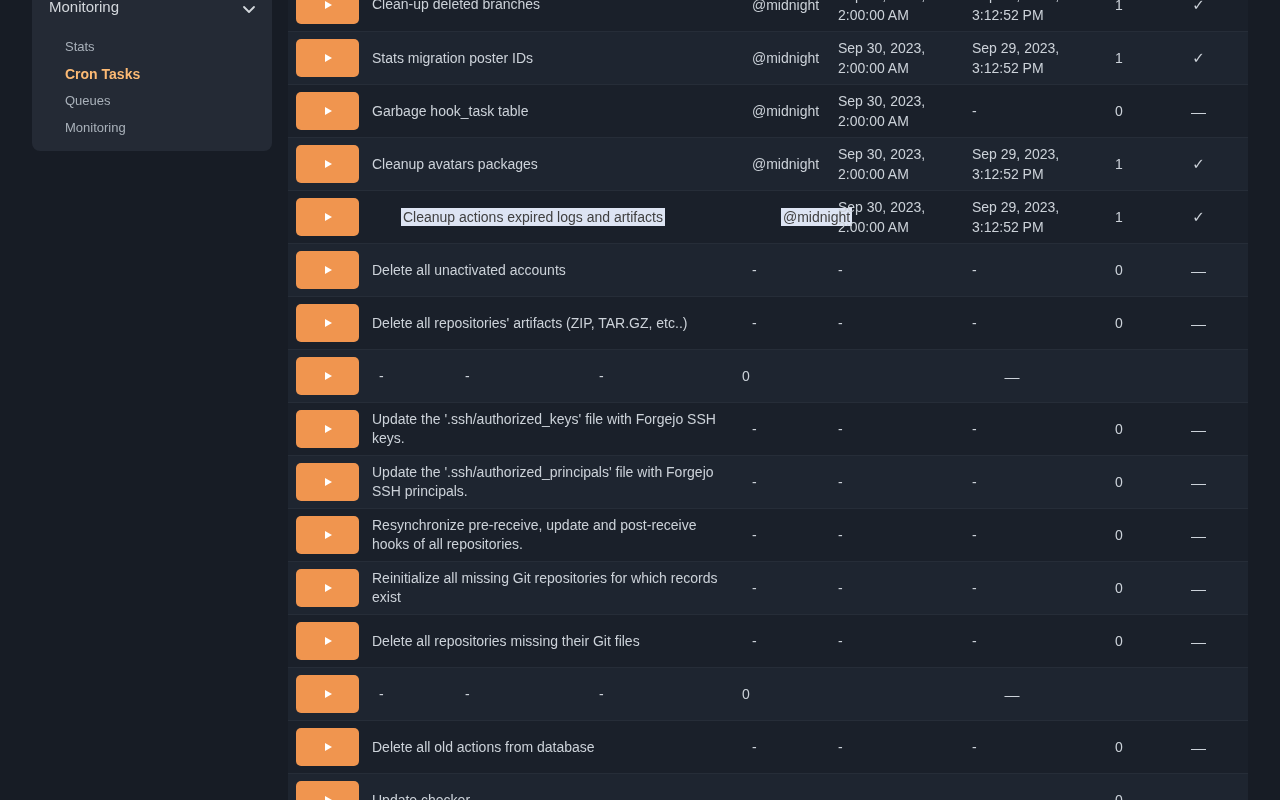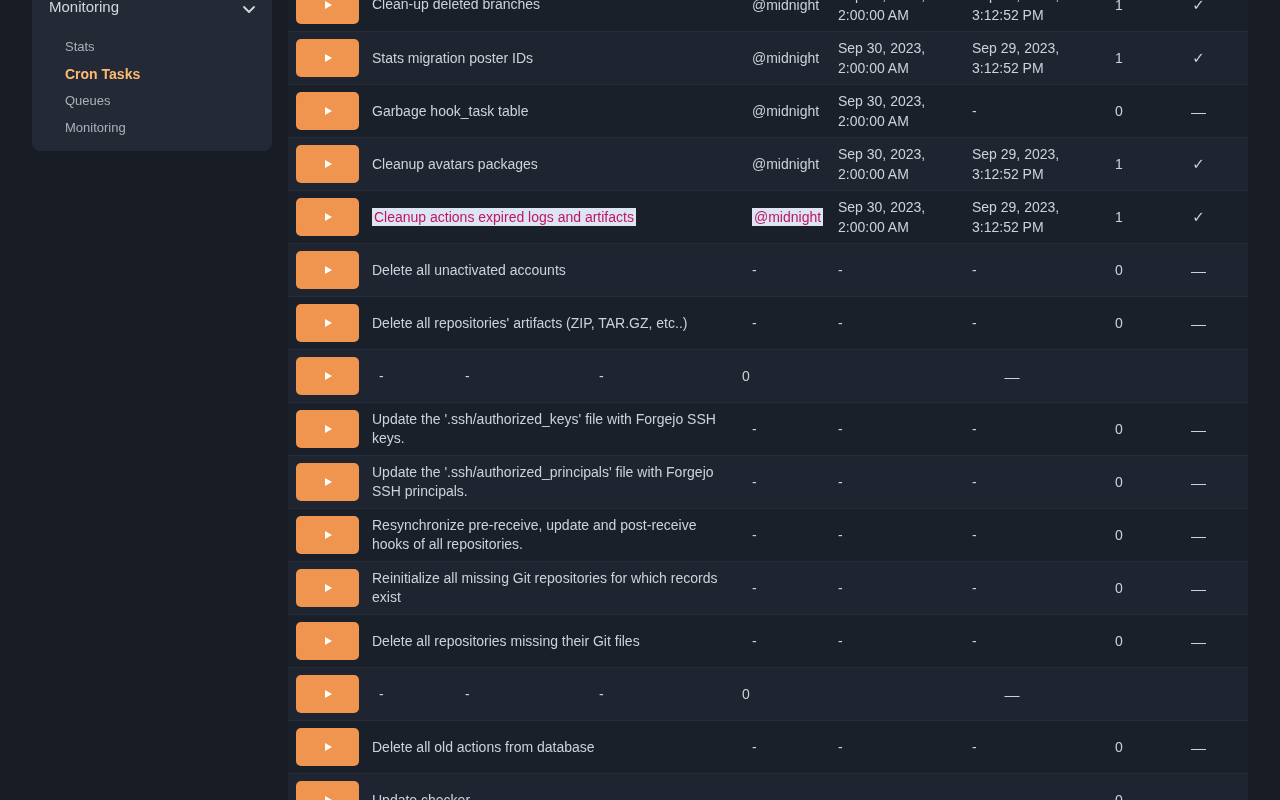--- a/index.html
+++ b/index.html
@@ -40,21 +40,21 @@
     width:0;height:0;margin-left:2px;
     border-left:7px solid #ffffff;
     border-top:4.5px solid transparent;border-bottom:4.5px solid transparent;
   }
   .c-name{width:373px;padding-right:14px;font-size:14px;line-height:19px;flex-shrink:0;}
   .c-sched{width:86px;padding-left:7px;font-size:14px;flex-shrink:0;}
   .c-next{width:134px;padding-left:7px;font-size:14px;line-height:20px;flex-shrink:0;}
   .c-last{width:124px;padding-left:7px;font-size:14px;line-height:20px;flex-shrink:0;}
   .c-count{width:60px;text-align:center;font-size:14px;flex-shrink:0;}
   .c-status{flex:1;text-align:center;font-size:15px;color:#ccd2d9;}
-  .sel{background:#dde4f3;color:#be185d;padding:1px 2px;}
+  .sel{background:#dde4f3;color:#404040;padding:1px 2px;margin-left:29px;}
 </style>
 </head>
 <body>
 
 <aside class="sidebar">
   <div class="sb-header">Monitoring</div>
   <svg class="sb-chevron" viewBox="0 0 16 16">
     <path d="M3 5 L8 10 L13 5" fill="none" stroke="#d3d7dc" stroke-width="1.8" stroke-linecap="round" stroke-linejoin="round"></path>
   </svg>
   <div class="sb-item sb-stats">Stats</div>

